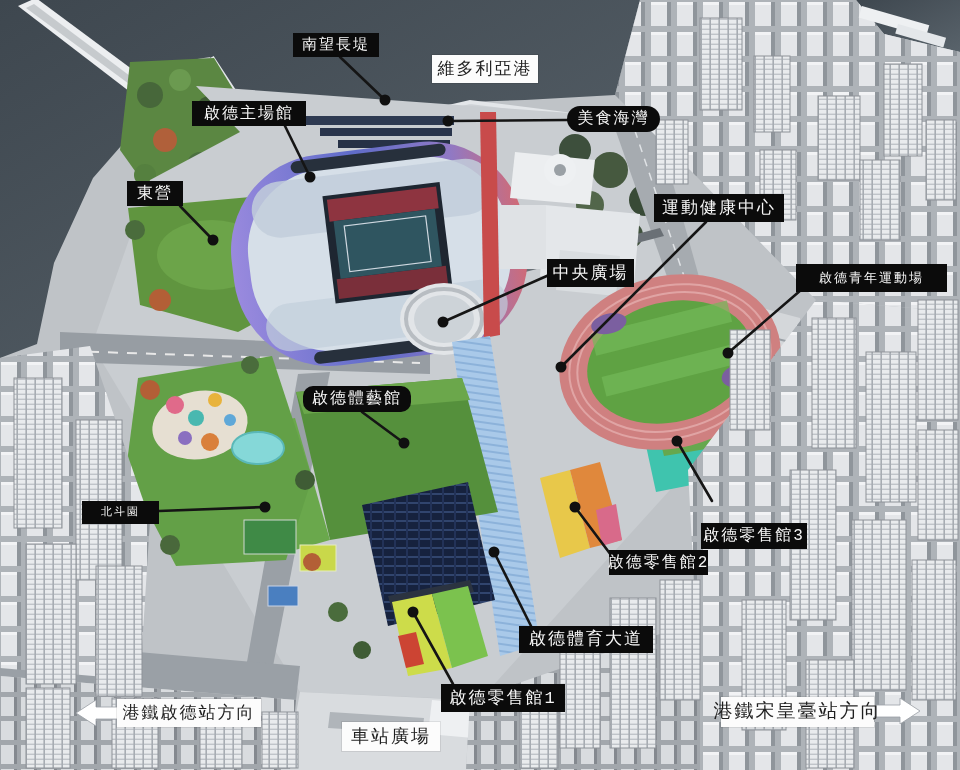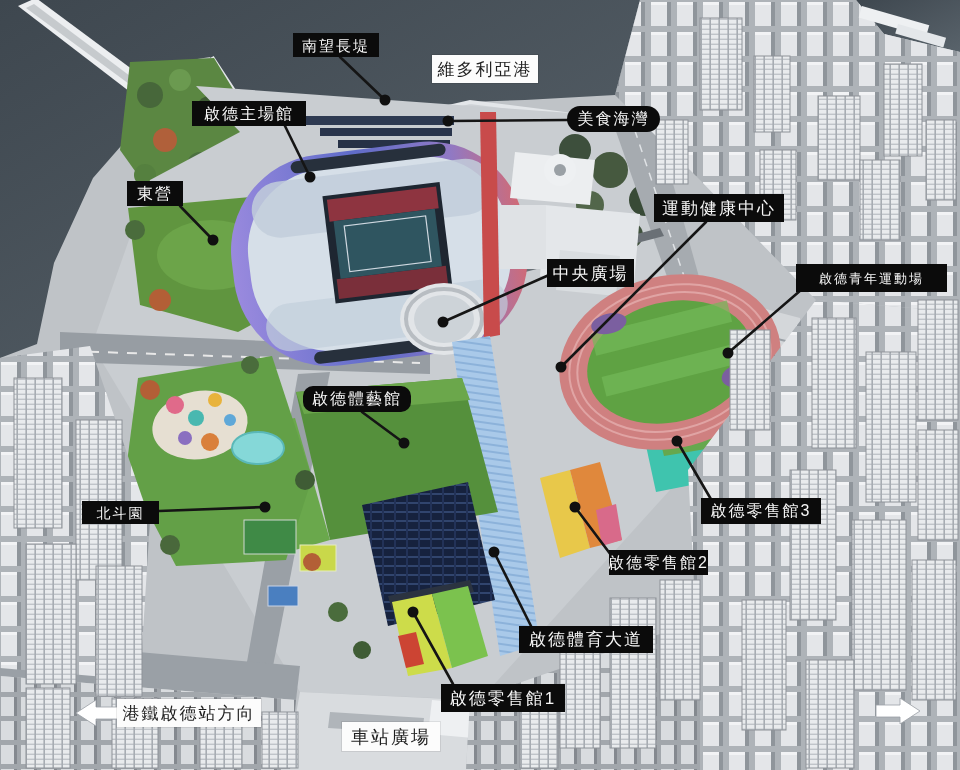--- a/index.html
+++ b/index.html
@@ -1,18 +1,18 @@
 <!DOCTYPE html>
 <html style="--label-dark-bg: #0b0b0b; --label-dark-text: #f6f6f6; --label-light-bg: #fcfcfc; --label-light-text: #1f1f1f;"><head>
 <meta charset="utf-8">
 <style>
   html,body{margin:0;padding:0;background:#888;}
   .canvas{
     position:relative;width:960px;height:770px;overflow:hidden;
-    background:#bfc3c7;font-family:Liberation Sans, sans-serif;
+    background:#bfc3c7;font-family:Liberation Mono, monospace;
   }
   svg.scene, svg.leaders{position:absolute;left:0;top:0;width:960px;height:770px;}
   .labels{position:absolute;left:0;top:0;width:960px;height:770px;}
   .label{
     position:absolute;display:flex;align-items:center;justify-content:center;
     box-sizing:border-box;white-space:nowrap;letter-spacing:2px;line-height:1;
     font-weight:500;
   }
   .label.dark{background:var(--label-dark-bg,#0b0b0b);color:var(--label-dark-text,#f5f5f5);}
   .label.light{background:var(--label-light-bg,#fdfdfd);color:var(--label-light-text,#222);box-shadow:0 0 0 1px rgba(0,0,0,.08);}
@@ -308,22 +308,23 @@
   <div class="labels">
       <div class="label dark" style="left: 293px; top: 33px; width: 86px; height: 24px; font-size: 15px;">南望長堤</div>
       <div class="label light" style="left: 432px; top: 47px; width: 106px; height: 28px; font-size: 17px; margin-top: 8px;">維多利亞港</div>
       <div class="label dark" style="left: 192px; top: 101px; width: 114px; height: 25px; font-size: 16px;">啟德主場館</div>
       <div class="label dark" style="left: 567px; top: 106px; width: 93px; height: 26px; font-size: 16px; border-radius: 13px;">美食海灣</div>
       <div class="label dark" style="left: 127px; top: 181px; width: 56px; height: 25px; font-size: 16px;">東營</div>
       <div class="label dark" style="left: 654px; top: 194px; width: 130px; height: 28px; font-size: 17px;">運動健康中心</div>
       <div class="label dark" style="left: 547px; top: 259px; width: 87px; height: 28px; font-size: 17px;">中央廣場</div>
       <div class="label dark" style="left: 796px; top: 264px; width: 151px; height: 28px; font-size: 13px;">啟德青年運動場</div>
       <div class="label dark" style="left: 303px; top: 386px; width: 108px; height: 26px; font-size: 16px; border-radius: 10px;">啟德體藝館</div>
-      <div class="label dark" style="left: 82px; top: 501px; width: 77px; height: 23px; font-size: 14px; text-align: right;">北斗園</div>
-      <div class="label dark" style="left: 701px; top: 498px; width: 120px; height: 26px; font-size: 16px; text-align: right;">啟德零售館3</div>
+      <div class="label dark" style="left: 82px; top: 501px; width: 77px; height: 23px; font-size: 11px; text-align: right;">北斗園</div>
+      <div class="label dark" style="left: 701px; top: 523px; width: 106px; height: 26px; font-size: 16px; text-align: right;">啟德零售館3</div>
       <div class="label dark" style="left: 609px; top: 550px; width: 99px; height: 25px; font-size: 16px;">啟德零售館2</div>
       <div class="label dark" style="left: 519px; top: 626px; width: 134px; height: 27px; font-size: 17px;">啟德體育大道</div>
       <div class="label dark" style="left: 441px; top: 684px; width: 124px; height: 28px; font-size: 17px;">啟德零售館1</div>
       <div class="label light" style="left: 117px; top: 699px; width: 144px; height: 28px; font-size: 17px;">港鐵啟德站方向</div>
       <div class="label light" style="left: 342px; top: 722px; width: 98px; height: 29px; font-size: 18px;">車站廣場</div>
+      <div class="label light" style="left: 721px; top: 697px; width: 153px; height: 30px; font-size: 19px;">港鐵宋皇臺站方向</div>
     </div>
 
 </div>
 
 </body></html>

